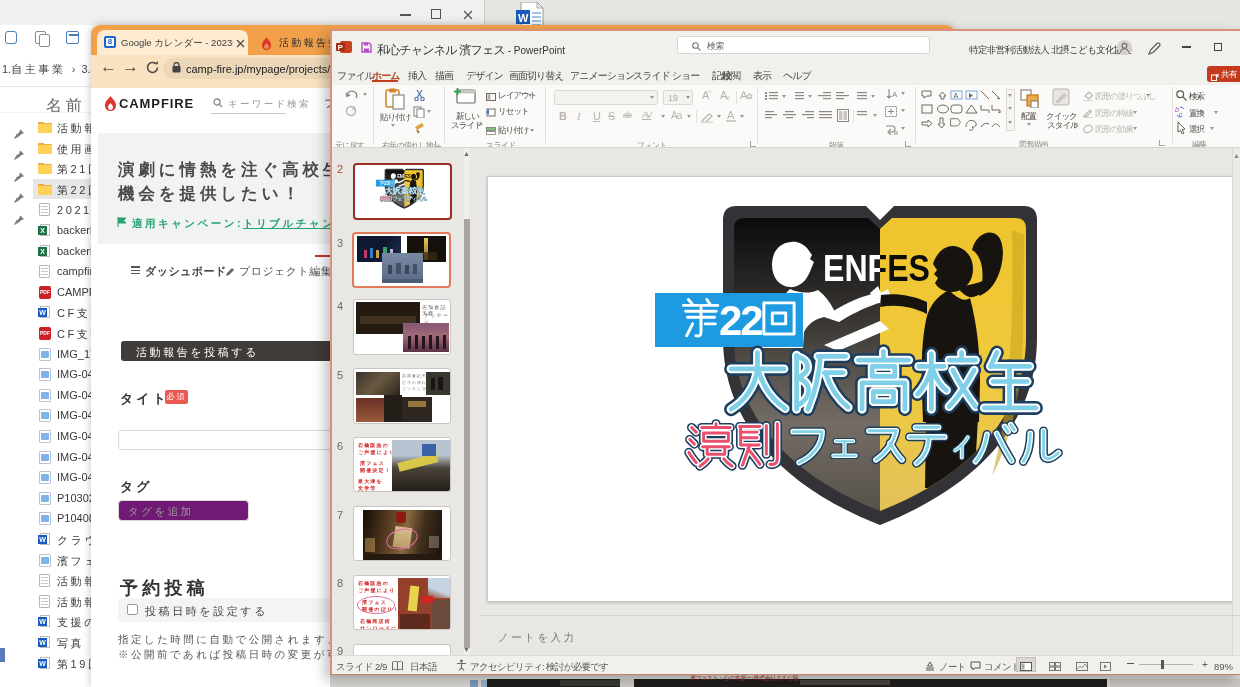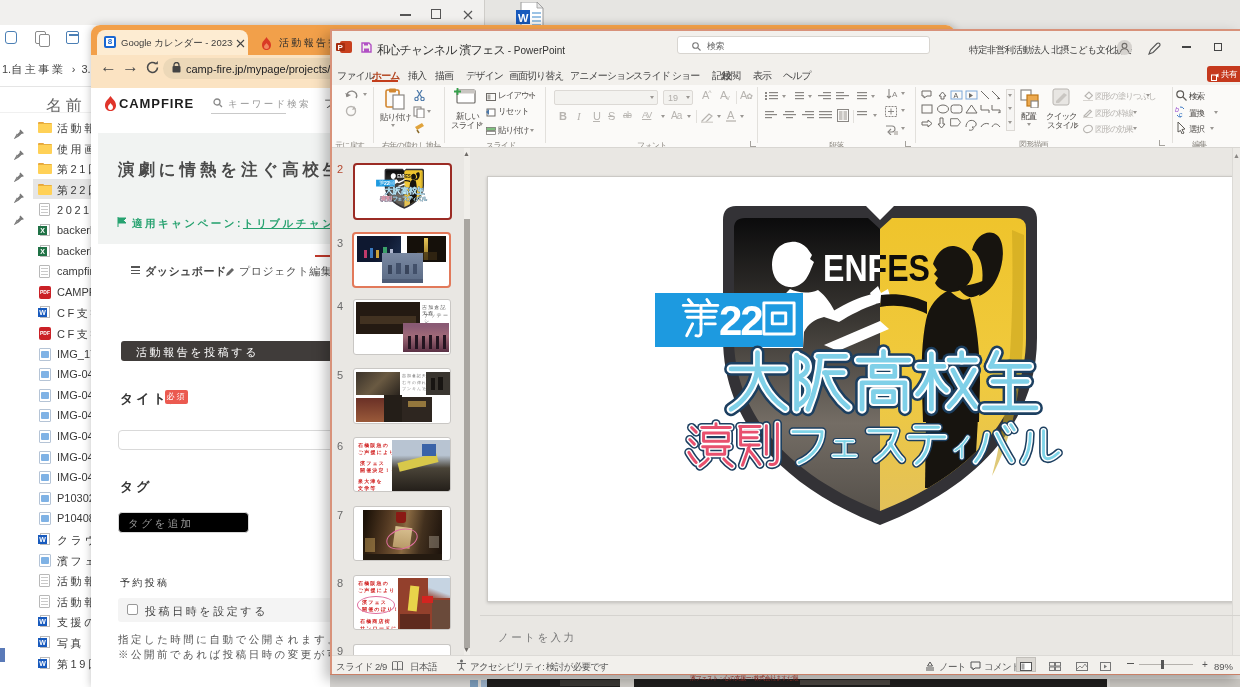--- a/index.html
+++ b/index.html
@@ -557,20 +557,21 @@
    <div class="abs" style="left:120px;top:25px;width:75px;height:1px;background:#c9c9c9"></div>
    <div class="abs" style="left:122px;top:9px;width:10px;height:10px"><svg width="10" height="10" viewBox="0 0 10 10">
           <circle cx="4" cy="4" r="3" fill="none" stroke="#888" stroke-width="1.3"></circle>
           <path d="M6.5 6.5L9 9" stroke="#888" stroke-width="1.3"></path>
         </svg></div>
    <div class="abs jp" style="left:137px;top:10px;font-size:9.5px;color:#999;white-space:nowrap">キーワード検索</div>
    <div class="abs jp" style="left:233px;top:8px;font-size:11px;color:#333">フォ</div>
 
    <div class="abs" style="left:7px;top:45px;width:857px;height:111px;background:#f1f3f2"></div>
    <div class="abs jp" style="left:27px;top:71px;font-size:16.5px;font-weight:bold;color:#4a4a4a;white-space:nowrap">演劇に情熱を注ぐ高校生に豊か</div>
+   <div class="abs jp" style="left:27px;top:95px;font-size:16.5px;font-weight:bold;color:#4a4a4a;white-space:nowrap">機会を提供したい！</div>
    <div class="abs" style="left:26px;top:128px;width:10px;height:10px"><svg width="10" height="10" viewBox="0 0 10 10">
           <path d="M1 0v10M1 1h8L6.5 3.5 9 6H1" fill="#27a270" stroke="#27a270" stroke-width="1"></path>
         </svg></div>
    <div class="abs jp" style="left:41px;top:129px;font-size:10.5px;font-weight:bold;color:#27a270;white-space:nowrap">適用キャンペーン:<span style="text-decoration:underline;font-weight:bold">トリブルチャンス！年末年始</span></div>
 
    <div class="abs" style="left:40px;top:178px;width:9px;height:8px;border-top:2px solid #555;border-bottom:1px solid #555">
         <div style="margin-top:2px;height:1px;background:#555"></div>
       </div>
    <div class="abs" style="left:54px;top:176px;font-size:11px;letter-spacing:.04em;font-weight:bold;color:#444;white-space:nowrap">ダッシュボード</div>
    <div class="abs" style="left:135px;top:177px;width:9px;height:9px"><svg width="9" height="9" viewBox="0 0 9 9">
@@ -580,24 +581,24 @@
    <div class="abs" style="left:224px;top:167px;width:18px;height:2px;background:#c0392b"></div>
 
    <div class="abs" style="left:30px;top:253px;width:300px;height:20px;background:#403c3a;border-radius:3px">
         <div class="jp" style="margin-top:4px;margin-left:15px;font-size:11px;color:#fff;white-space:nowrap">活動報告を投稿する</div>
       </div>
 
    <div class="abs jp" style="left:29px;top:302px;font-size:13px;font-weight:bold;color:#333">タイトル</div>
    <div class="abs" style="left:74px;top:302px;width:23px;height:14px;background:#eb5a50;border-radius:2px;color:#fff;font-size:8px;line-height:14px;text-align:center"><span class="jp">必須</span></div>
    <div class="abs" style="left:27px;top:342px;width:290px;height:20px;background:#fff;border:1px solid #d9d9d9;border-radius:4px"></div>
    <div class="abs jp" style="left:29px;top:390px;font-size:13px;font-weight:bold;color:#333">タグ</div>
-   <div class="abs" style="left:27px;top:424px;width:131px;height:21px;background:#000000;border:1px solid #d9d9d9;border-radius:4px">
+   <div class="abs" style="left:27px;top:412px;width:131px;height:21px;background:#701a75;border:1px solid #d9d9d9;border-radius:4px">
         <div class="jp" style="margin:4px 0 0 9px;font-size:10.5px;color:#999">タグを追加</div>
       </div>
-   <div class="abs jp" style="left:29px;top:488px;font-size:10px;font-weight:normal;color:#333">予約投稿</div>
+   <div class="abs jp" style="left:29px;top:488px;font-size:18px;font-weight:bold;color:#333">予約投稿</div>
    <div class="abs" style="left:27px;top:510px;width:290px;height:24px;background:#f4f4f4;border-radius:3px"></div>
    <div class="abs" style="left:36px;top:516px;width:11px;height:11px;background:#fff;border:1px solid #999;border-radius:2px"></div>
    <div class="abs jp" style="left:54px;top:516px;font-size:11px;color:#444;white-space:nowrap">投稿日時を設定する</div>
    <div class="abs jp" style="left:27px;top:545px;font-size:10.5px;color:#555;white-space:nowrap">指定した時間に自動で公開されます。</div>
    <div class="abs jp" style="left:27px;top:560px;font-size:10.5px;color:#555;white-space:nowrap">※公開前であれば投稿日時の変更が可能です。</div>
  </div>
 </div>
 
 <div class="abs" id="behind" style="left:330px;top:674px;width:910px;height:13px;background:#d8d6d3">
     <div class="abs" style="left:157px;top:5px;width:620px;height:8px;background:#1f1e1d"></div>

